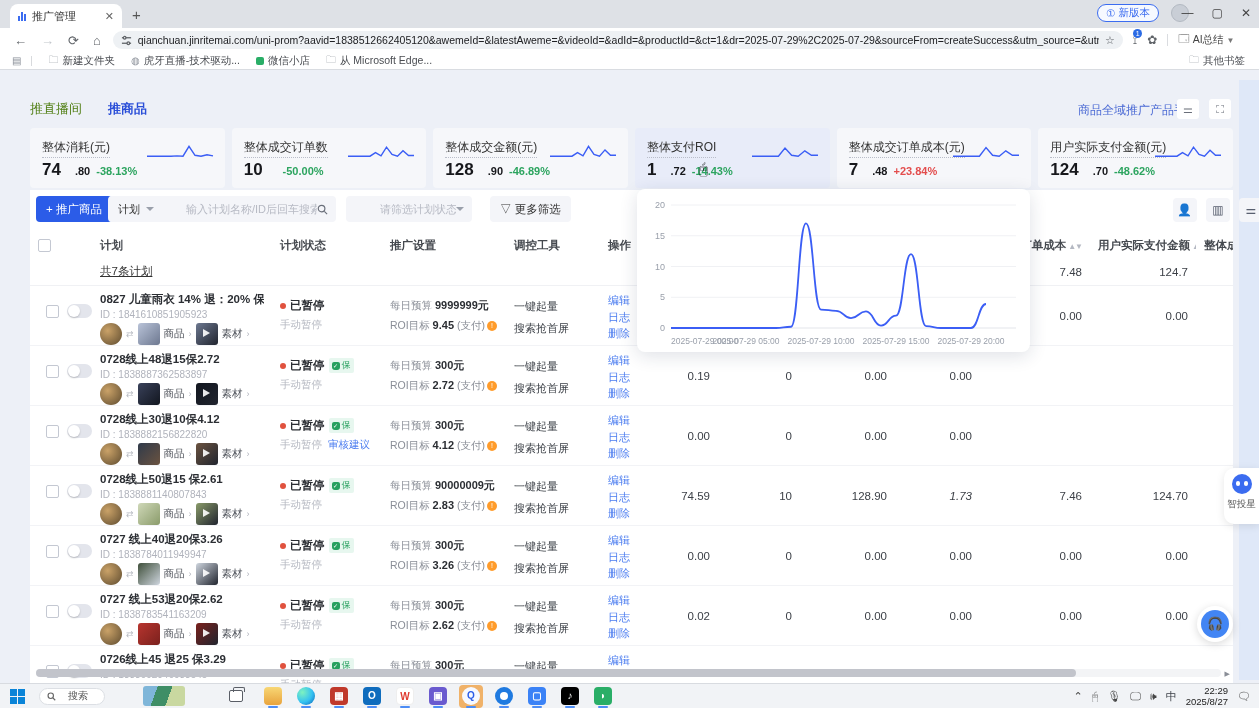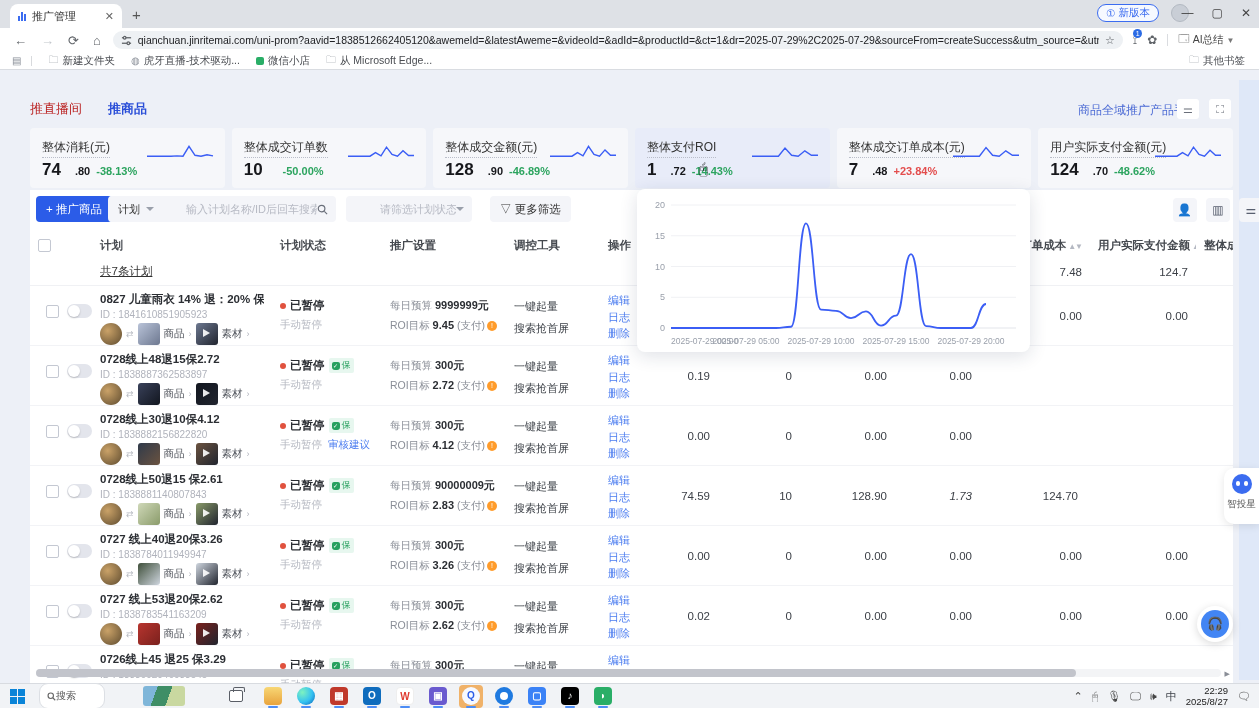--- a/index.html
+++ b/index.html
@@ -35,21 +35,21 @@
   .bm-ico { font-size:10px; color:#8a8f98; }
   .bm-dot-green { width:8px; height:8px; border-radius:2px; background:#2aae67; }
   .bm-right { margin-left:auto; margin-right:14px; display:flex; gap:4px; align-items:center; }
   .bm-divider { width:1px; height:10px; background:#d8dadd; margin-left:10px; }
 
   
   .page { position:absolute; left:0; top:70px; width:1259px; height:613px; background:#edf0f7; }
   .right-strip { position:absolute; right:0; top:10px; width:20px; height:600px; background:#dfe8f8; }
 
   .page-tabs { position:absolute; left:30px; top:30px; display:flex; gap:26px; font-size:13px; }
-  .ptab { color:#b91c1c; }
+  .ptab { color:#4d7c0f; }
   .ptab.active { color:#2b4fd8; font-weight:bold; }
   .manual-link { position:absolute; left:1078px; top:32px; font-size:12px; color:#4a69d4; }
   .hdr-iconbtn { position:absolute; top:29px; width:22px; height:20px; background:#fff; border-radius:3px; color:#6a6f7a; font-size:11px; text-align:center; line-height:20px; }
 
   .cards { position:absolute; left:30px; top:58px; width:1203px; display:flex; gap:7px; }
   .card { position:relative; flex:1; height:60px; background:#f6f7fa; border-radius:4px; padding:9px 12px; }
   .card.hl { background:#e8ecf9; }
   .card-title { font-size:12px; color:#333; border-bottom:1px dotted #b9bdc9; display:inline-block; padding-bottom:1px; }
   .card-val { position:absolute; left:12px; bottom:8px; font-size:17px; font-weight:bold; color:#17181c; }
   .card-val .dec { font-size:11px; font-weight:bold;margin-left:14px; }
@@ -121,21 +121,21 @@
   .zt-label { font-size:9.5px; color:#555; margin-top:4px; }
   .help-fab { position:absolute; left:1197px; top:536px; width:36px; height:36px; border-radius:50%; background:#fff; box-shadow:0 2px 8px rgba(0,0,0,.15); }
   .help-fab .inner { position:absolute; left:4px; top:4px; width:28px; height:28px; border-radius:50%; background:#4285f4; color:#fff; text-align:center; line-height:28px; font-size:13px; }
 
   .cursor-hand { position:absolute; left:699px; top:90px; z-index:9; font-size:15px; }
 
   
   .taskbar { position:absolute; left:0; top:683px; width:1259px; height:25px; background:#f1f3f6; border-top:1px solid #d8dbe0; display:flex; align-items:center; }
   .tb-start { margin-left:10px; display:grid; grid-template-columns:7px 7px; grid-gap:1px; }
   .tb-start i { width:7px; height:7px; background:#0a84d8; display:block; }
-  .tb-search { margin-left:14px; width:66px; height:17px; background:#fff; border:1px solid #dcdfe4; border-radius:9px; display:flex; align-items:center; gap:0; padding:12px 7px; font-size:10px; color:#555; }
+  .tb-search { margin-left:14px; width:66px; height:17px; background:#fff; border:1px solid #dcdfe4; border-radius:9px; display:flex; align-items:center; gap:12px; padding:3px 7px; font-size:10px; color:#555; }
   .tb-widget { margin-left:38px; width:42px; height:20px; border-radius:3px; background:linear-gradient(110deg,#7fb6d9 0 30%,#3f8e66 30% 60%,#c9d8a0 60%); }
   .tb-taskview { margin-left:44px; width:14px; height:12px; border:1.5px solid #5a5e66; border-radius:2px; position:relative; background:#fff; }
   .tb-taskview::after { content:""; position:absolute; left:3px; top:-4px; width:10px; height:4px; border:1.5px solid #5a5e66; border-bottom:none; border-radius:2px 2px 0 0; }
   .apps { display:flex; margin-left:18px; gap:9px; }
   .app { position:relative; width:24px; height:23px; display:flex; align-items:center; justify-content:center; border-radius:4px; }
   .app.active { background:#f0b269; }
   .app .ind { position:absolute; bottom:0px; left:7px; width:10px; height:2px; border-radius:1px; background:#4d8df5; }
   .ic { width:18px; height:18px; border-radius:4px; font-size:10px; color:#fff; text-align:center; line-height:18px; font-weight:bold; }
   .ic-folder { background:linear-gradient(180deg,#f8d775,#e8a33d); }
   .ic-edge { background:radial-gradient(circle at 30% 30%,#7df2c0,#35c1f1 55%,#0a5fb4); border-radius:50%; }
@@ -545,20 +545,21 @@
             </div>
             <div class="cell" style="width: 60px;">
               <a class="op-link">编辑</a>
               <a class="op-link">日志</a>
               <a class="op-link">删除</a>
             </div>
             <div class="cell num" style="width: 58px;">74.59</div>
             <div class="cell num" style="width: 82px;">10</div>
             <div class="cell num" style="width: 95px;">128.90</div>
             <div class="cell num" style="width: 85px; font-style: italic;">1.73</div>
+            <div class="cell num" style="width: 110px;">7.46</div>
             <div class="cell num" style="width: 106px;">124.70</div>
             <div class="cell num" style="width: 37px;"></div>
           </div>
           <div class="trow" style="top: 336px;">
             <div class="cell" style="width: 62px; padding: 0px;">
               <div class="c0box">
                 <div class="cb"></div>
                 <div class="toggle">
                   <div class="knob"></div>
                 </div>

